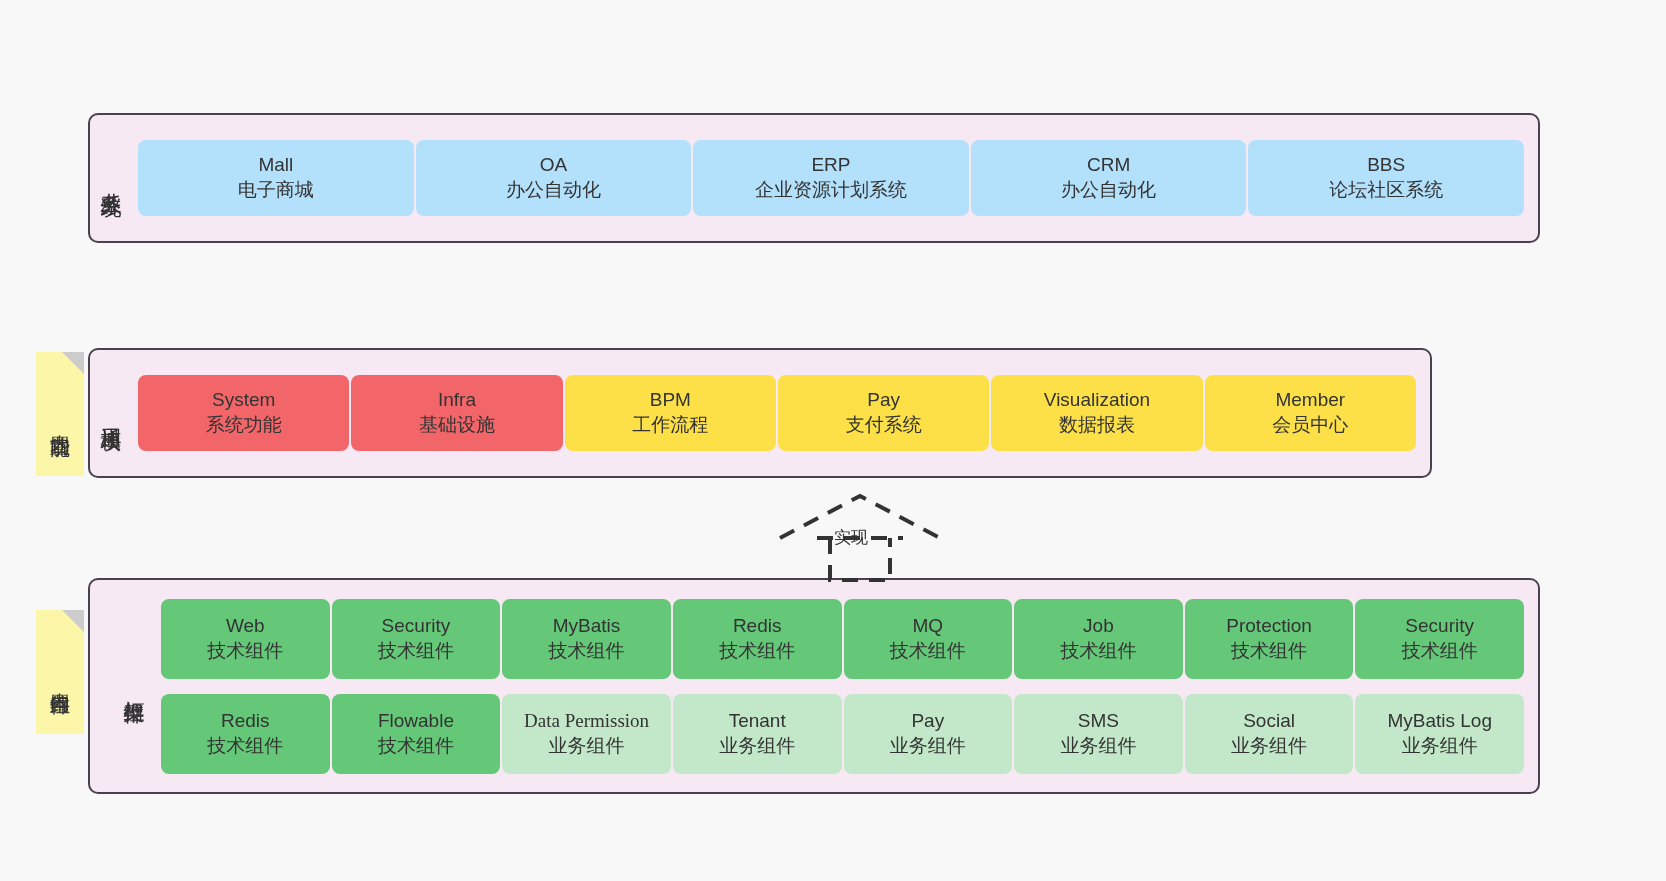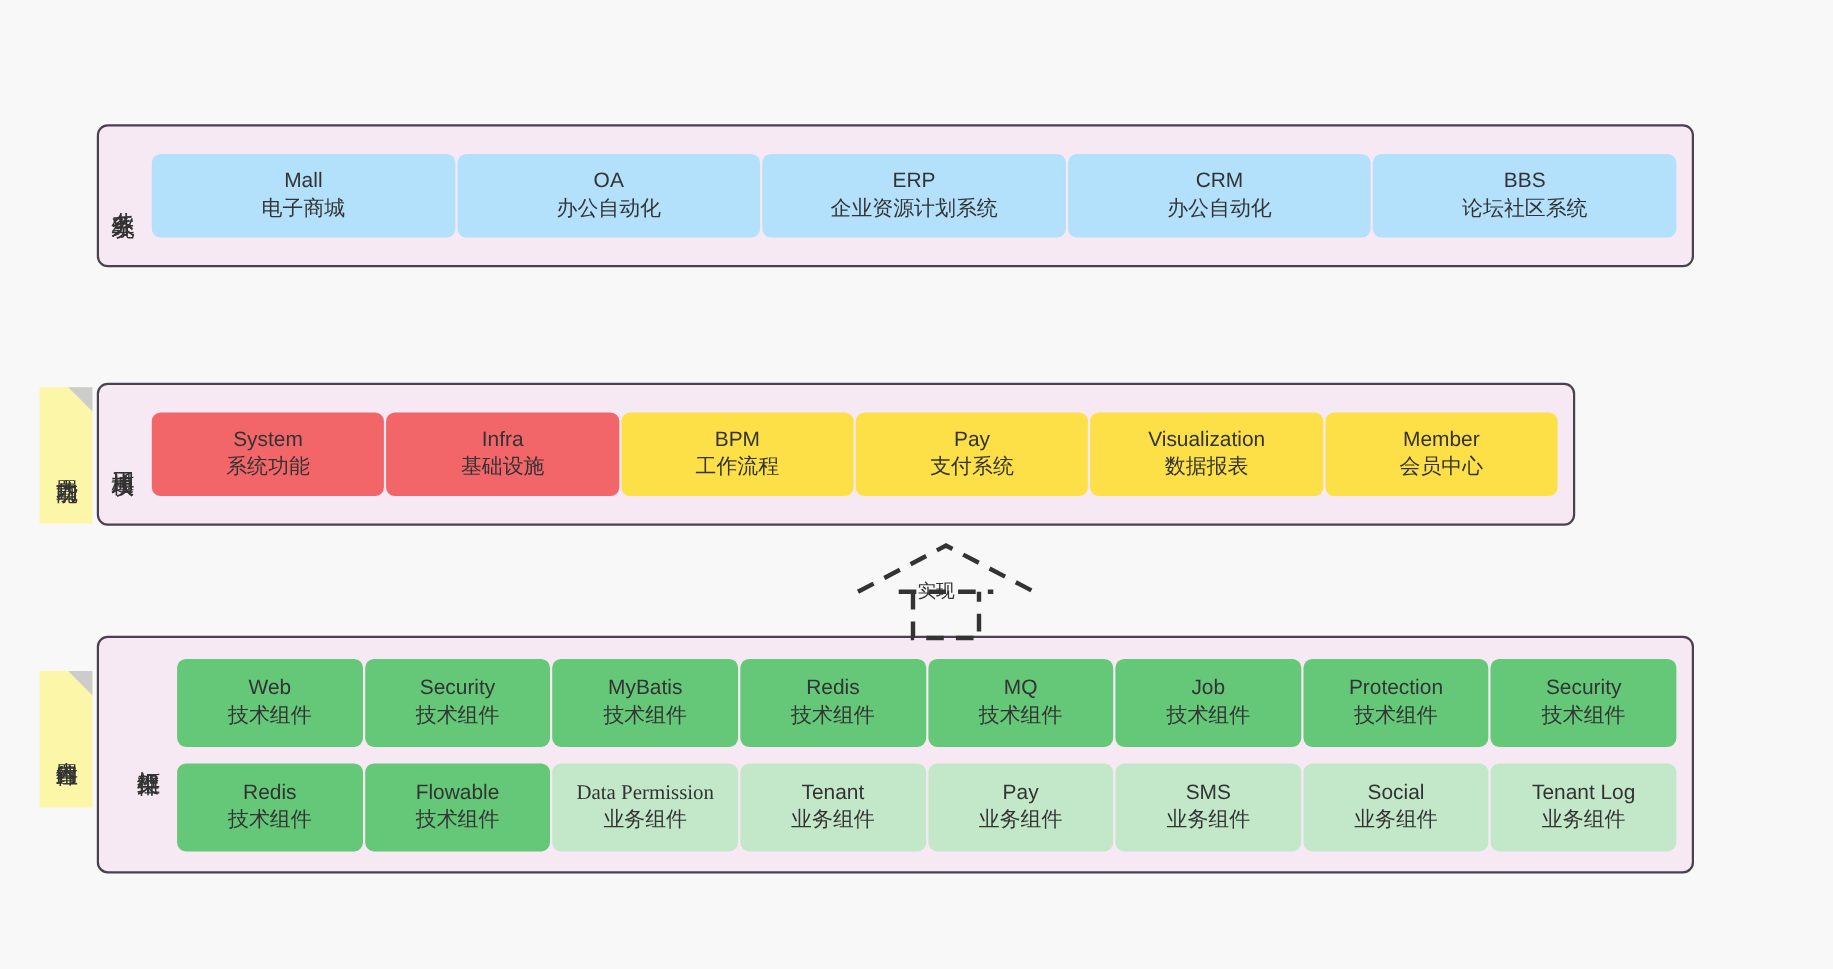--- a/index.html
+++ b/index.html
@@ -296,21 +296,21 @@
         </div>
         <div class="card c-green-light">
           <span class="en">SMS</span>
           <span class="cn">业务组件</span>
         </div>
         <div class="card c-green-light">
           <span class="en">Social</span>
           <span class="cn">业务组件</span>
         </div>
         <div class="card c-green-light">
-          <span class="en">Tenant Log</span>
+          <span class="en">MyBatis Log</span>
           <span class="cn">业务组件</span>
         </div>
       </div>
 
     </div>
   </div>
 
 </div>
 
 </body></html>

